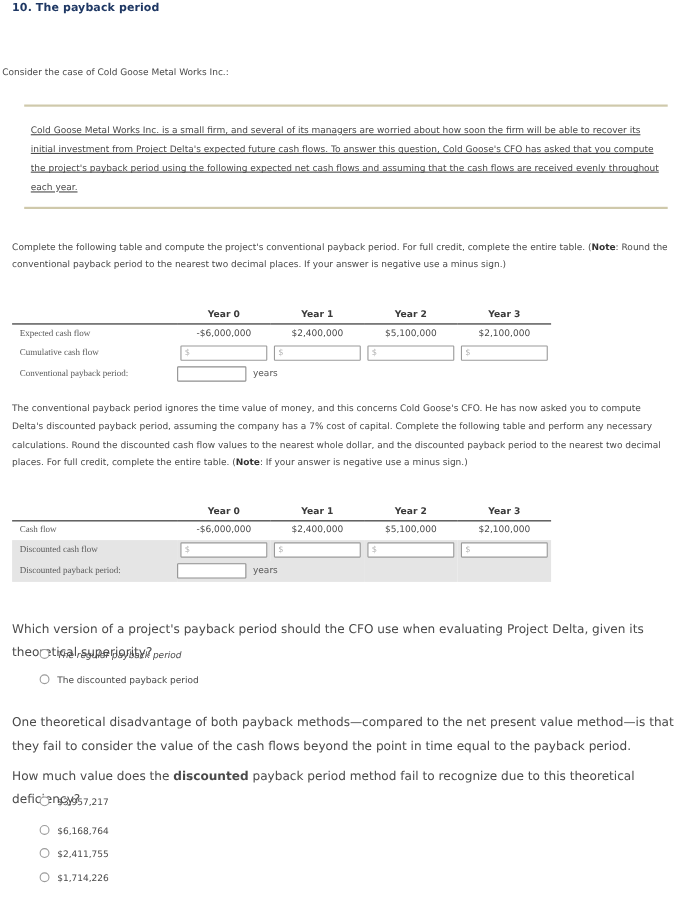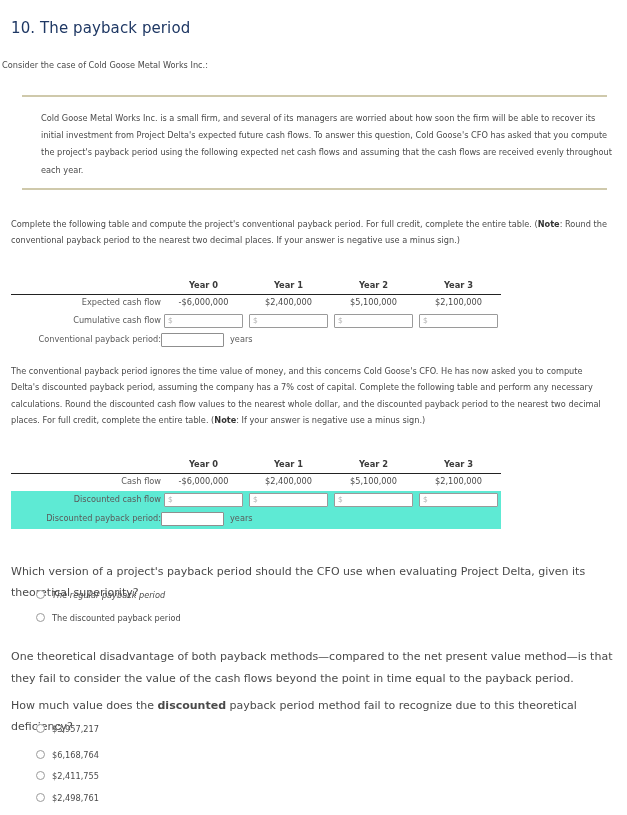--- a/index.html
+++ b/index.html
@@ -19,23 +19,23 @@
   }
   .page {
     position: relative;
     width: 627px;
     height: 815px;
     padding: 0;
   }
   .title {
     position: absolute;
     left: 11px;
-    top: 18px;
-    font-size: 15px;
-    font-weight: normal;
+    top: 1px;
+    font-size: 10px;
+    font-weight: bold;
     color: #1f3864;
     letter-spacing: 0.1px;
   }
   .para {
     position: absolute;
     color: #4a4a4a;
     font-size: 8.2px;
     line-height: 1.9;
   }
   .para b { font-weight: bold; color: #333; }
@@ -48,24 +48,25 @@
     height: 2px;
     background: #cfc9ab;
     left: 22px;
     width: 585px;
   }
   .rule-top { top: 95px; }
   .rule-bot { top: 188px; }
 
   .p-box {
     position: absolute;
-    left: 41px;
+    left: 28px;
     top: 110px;
     width: 572px;
     line-height: 2.1;
+    text-decoration: underline;
   }
 
   .p-instr1 { left: 11px; top: 216px; width: 600px; line-height: 2.0; }
   .p-instr2 { left: 11px; top: 363px; width: 600px; line-height: 2.0; }
 
   
   .tbl {
     position: absolute;
     border-collapse: collapse;
     font-size: 8.2px;
@@ -78,40 +79,41 @@
   }
   .tbl .hd {
     font-weight: bold;
     color: #3a3a3a;
     text-align: center;
     font-size: 8.3px;
     height: 17px;
   }
   .tbl .lbl {
     color: #5a5a5a;
-    text-align: right;
+    text-align: left;
     padding-left: 7px;
     white-space: nowrap;
+    font-family: Liberation Serif, serif;
   }
   .tbl .val {
     text-align: center;
     color: #4a4a4a;
     white-space: nowrap;
   }
   .hdrow td { border-bottom: 1.2px solid #222; }
   .row { height: 17px; }
   .rowtall { height: 19px; }
 
   .col-lbl { width: 150px; }
   .col-yr  { width: 85px; }
 
   .tbl1 { left: 11px; top: 277px; }
   .tbl2 { left: 11px; top: 456px; }
 
-  .stripe { background: #5eead4; }
+  .stripe { background: #e5e5e5; }
 
   .fld {
     display: inline-block;
     box-sizing: border-box;
     width: 79px;
     height: 14px;
     border: 1px solid #9a9a9a;
     background: #ffffff;
     font-size: 7.6px;
     color: #b5b5b5;
@@ -266,16 +268,16 @@
   <div class="opt opt-1">
     <span class="radio"></span><span>$3,957,217</span>
   </div>
   <div class="opt opt-2">
     <span class="radio"></span><span>$6,168,764</span>
   </div>
   <div class="opt opt-3">
     <span class="radio"></span><span>$2,411,755</span>
   </div>
   <div class="opt opt-4">
-    <span class="radio"></span><span>$2,498,761</span>
+    <span class="radio"></span><span>$1,714,226</span>
   </div>
 
 </div>
 
 </body></html>

